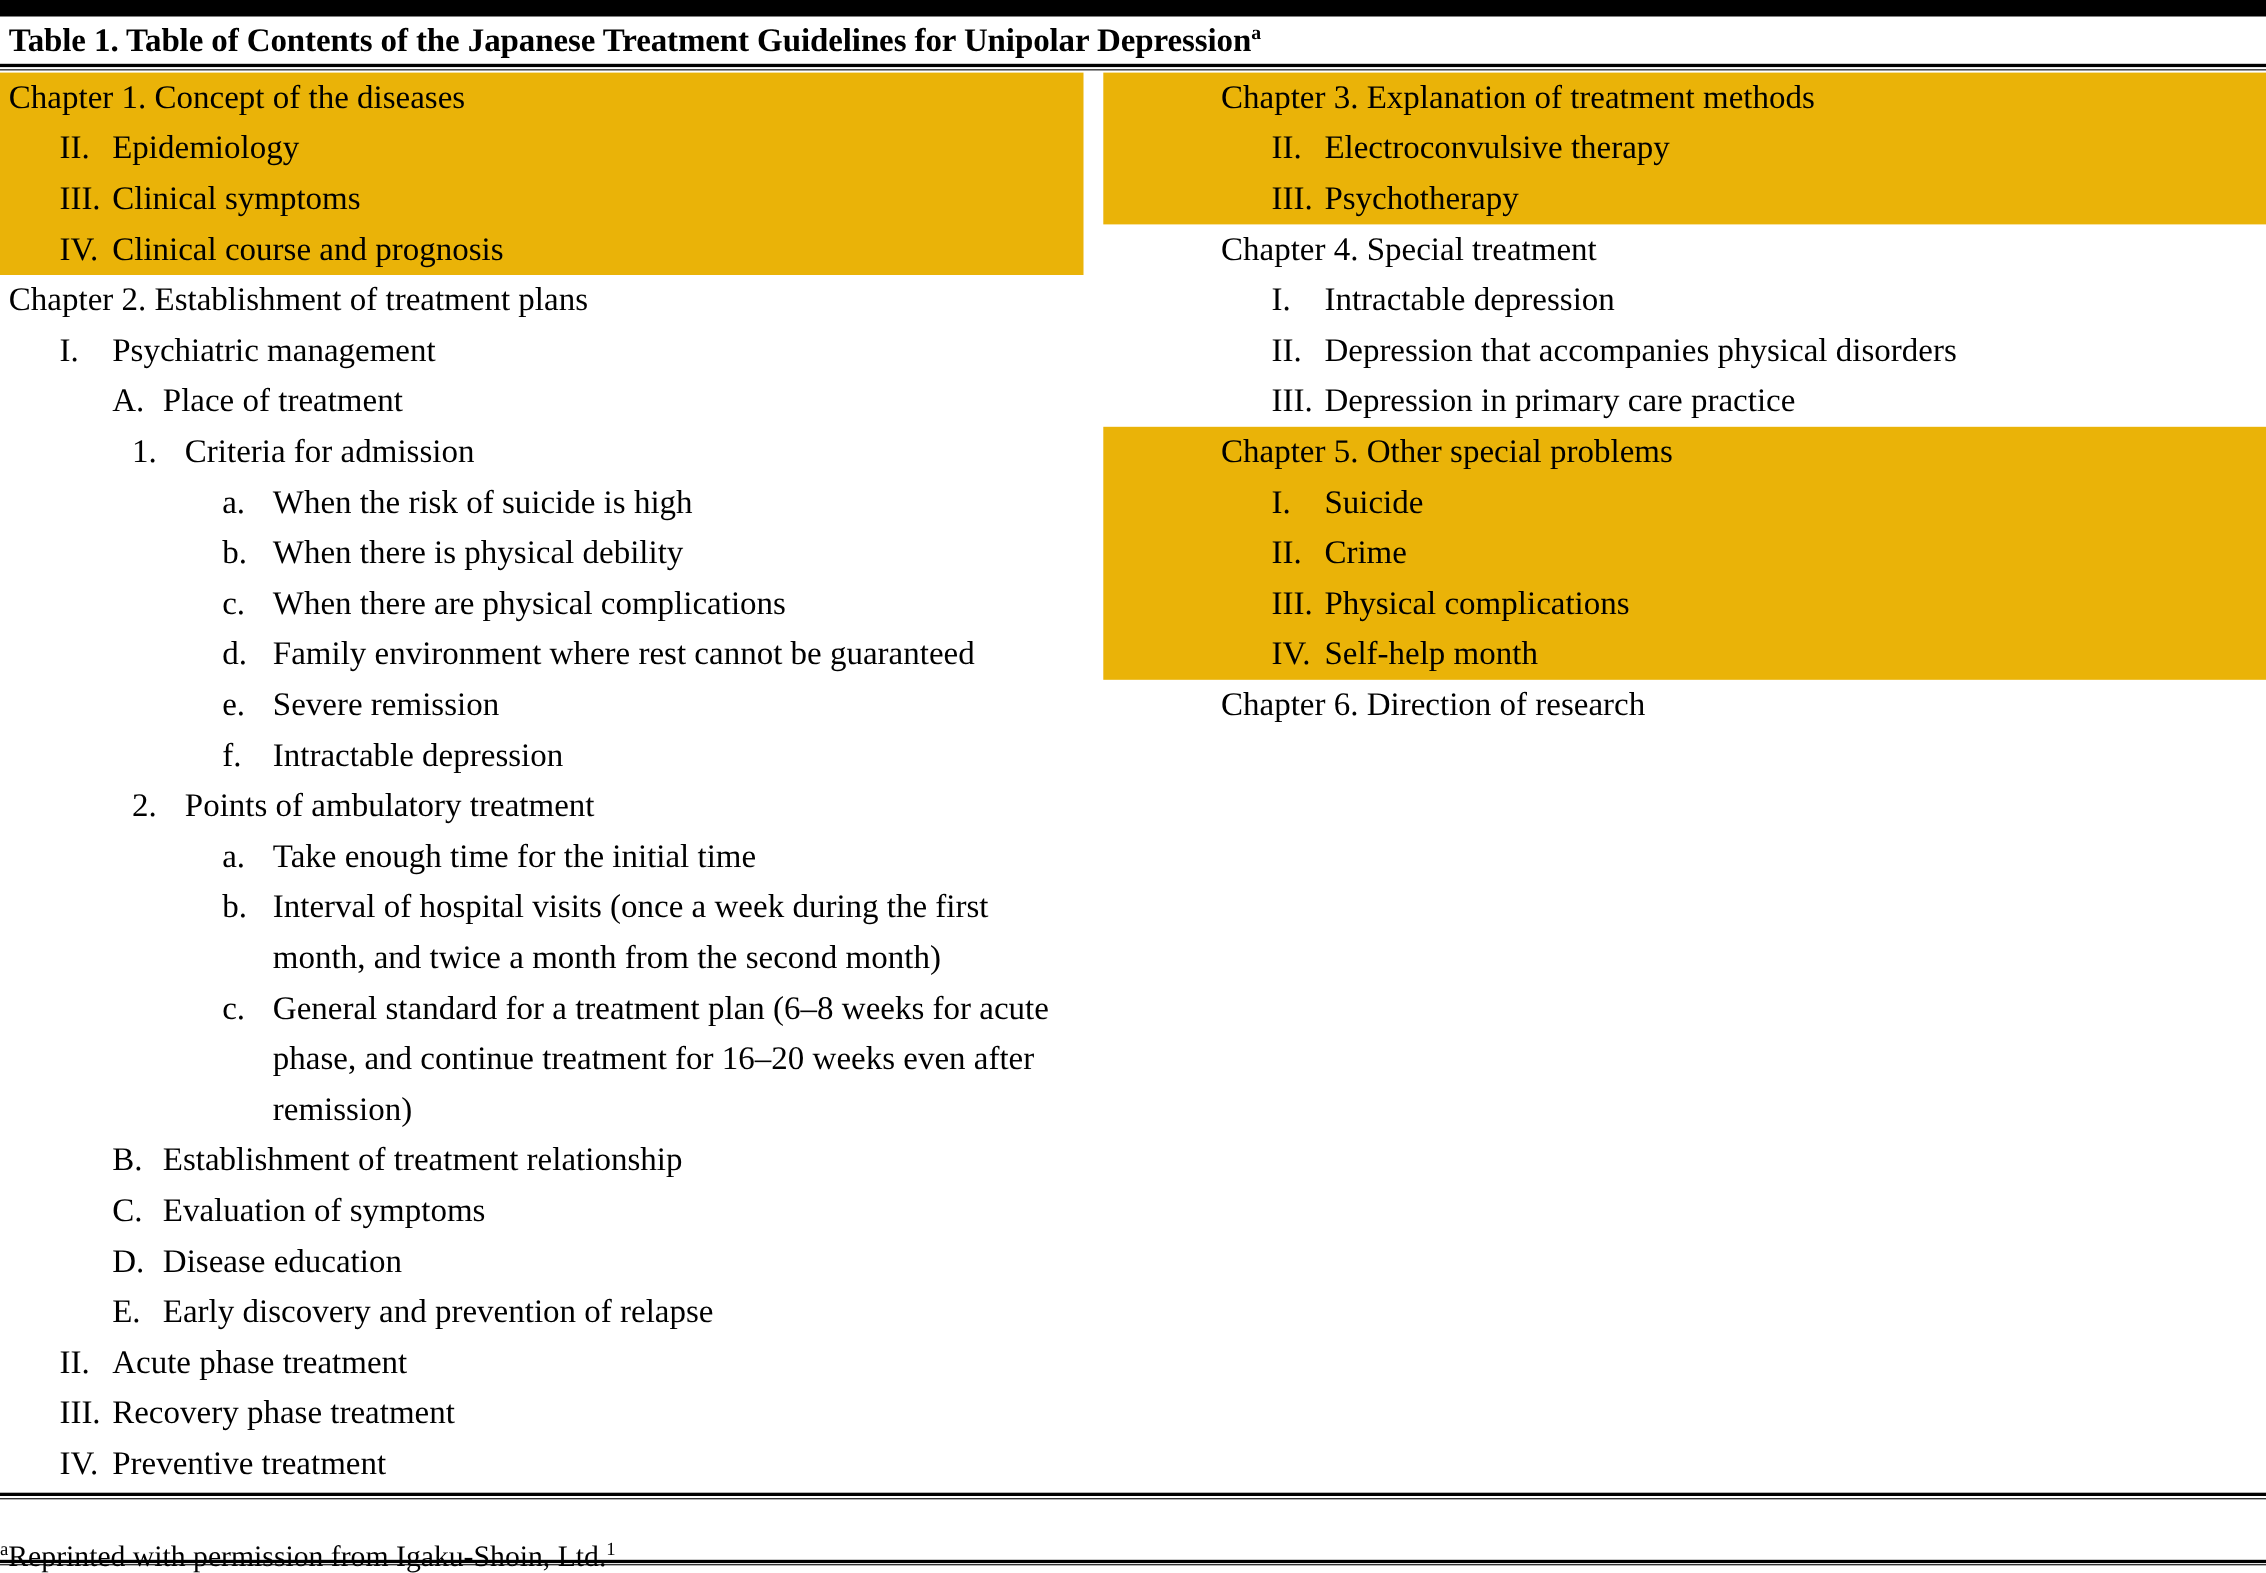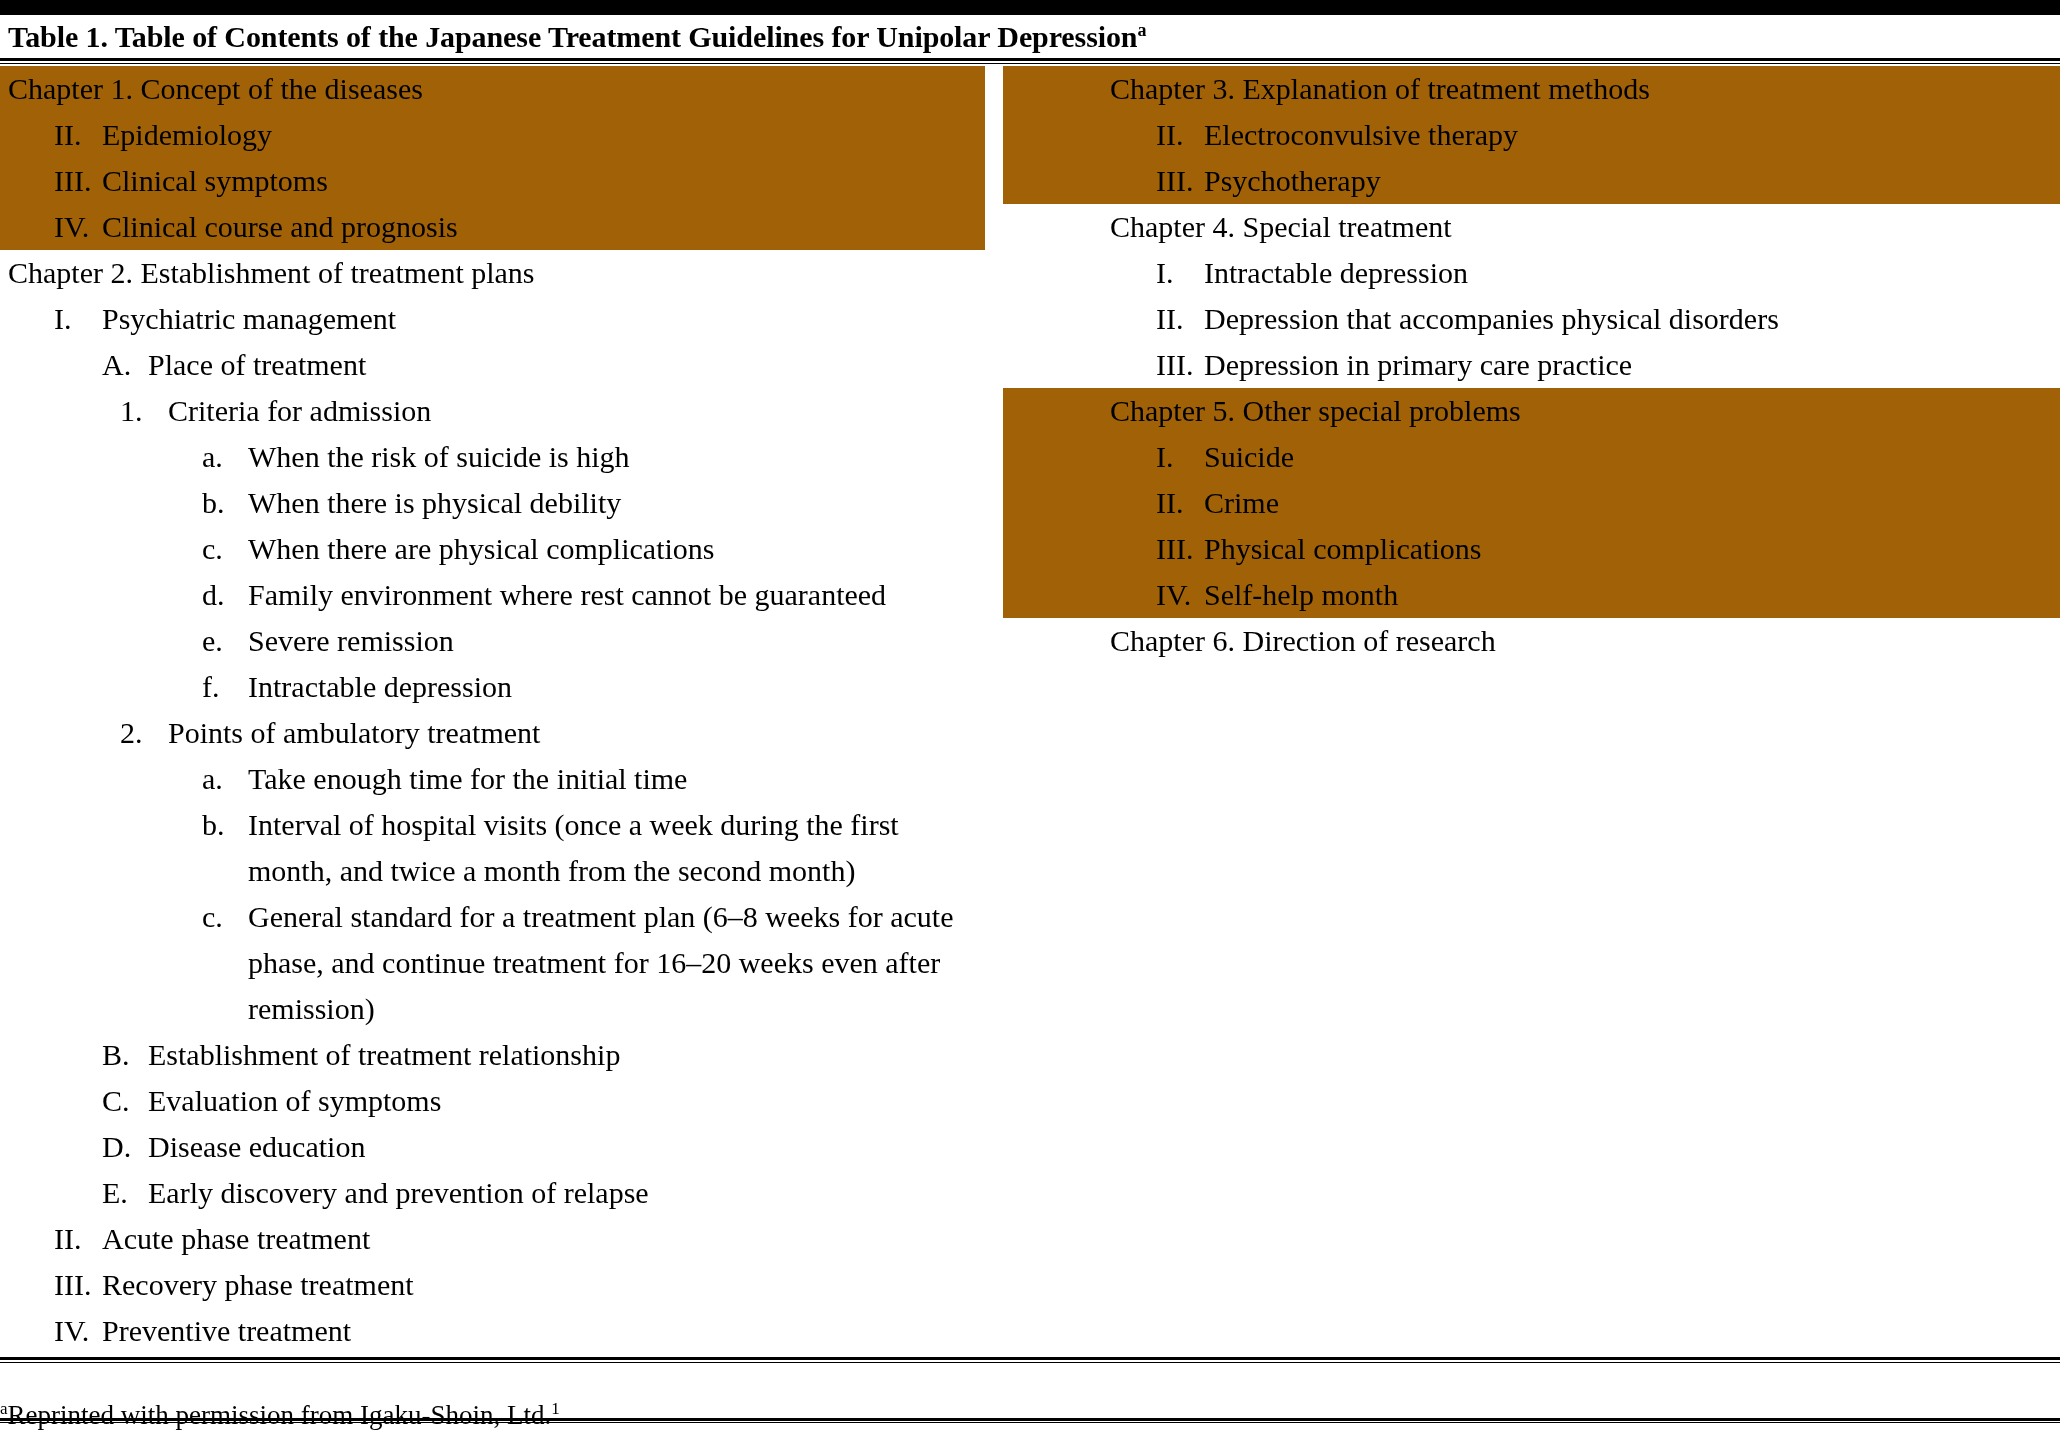--- a/index.html
+++ b/index.html
@@ -75,21 +75,21 @@
 
   .col {
     position: absolute;
     top: 0;
   }
   .col-left  { left: 0px;    width: 985px;  }
   .col-right { left: 1085px; width: 965px; margin-left: 25px;  }
 
   
   .block { position: relative; }
-  .block.shaded { background: #a16207; }
+  .block.shaded { background: #eab308; }
   .col-left  .block.shaded  { width: 985px; }
   .col-right .block.shaded  { margin-left: -107px; padding-left: 107px; width: 965px; }
 
   
   .line {
     position: relative;
     font-size: 30px;
     line-height: 46px;
     white-space: nowrap;
   }

